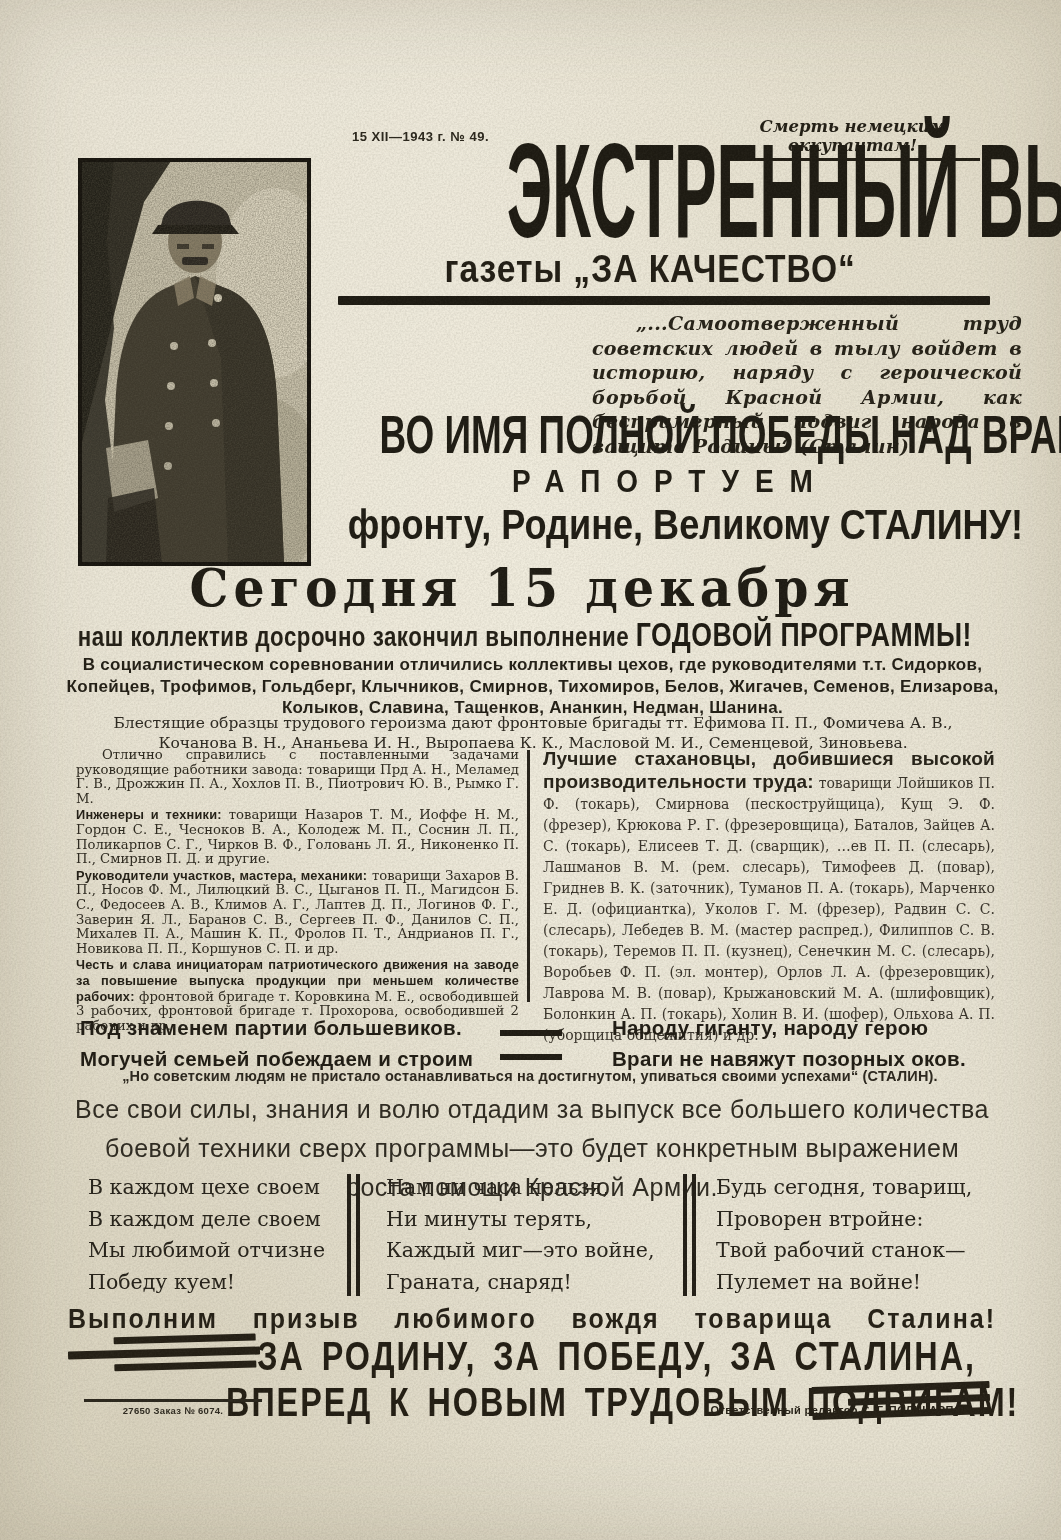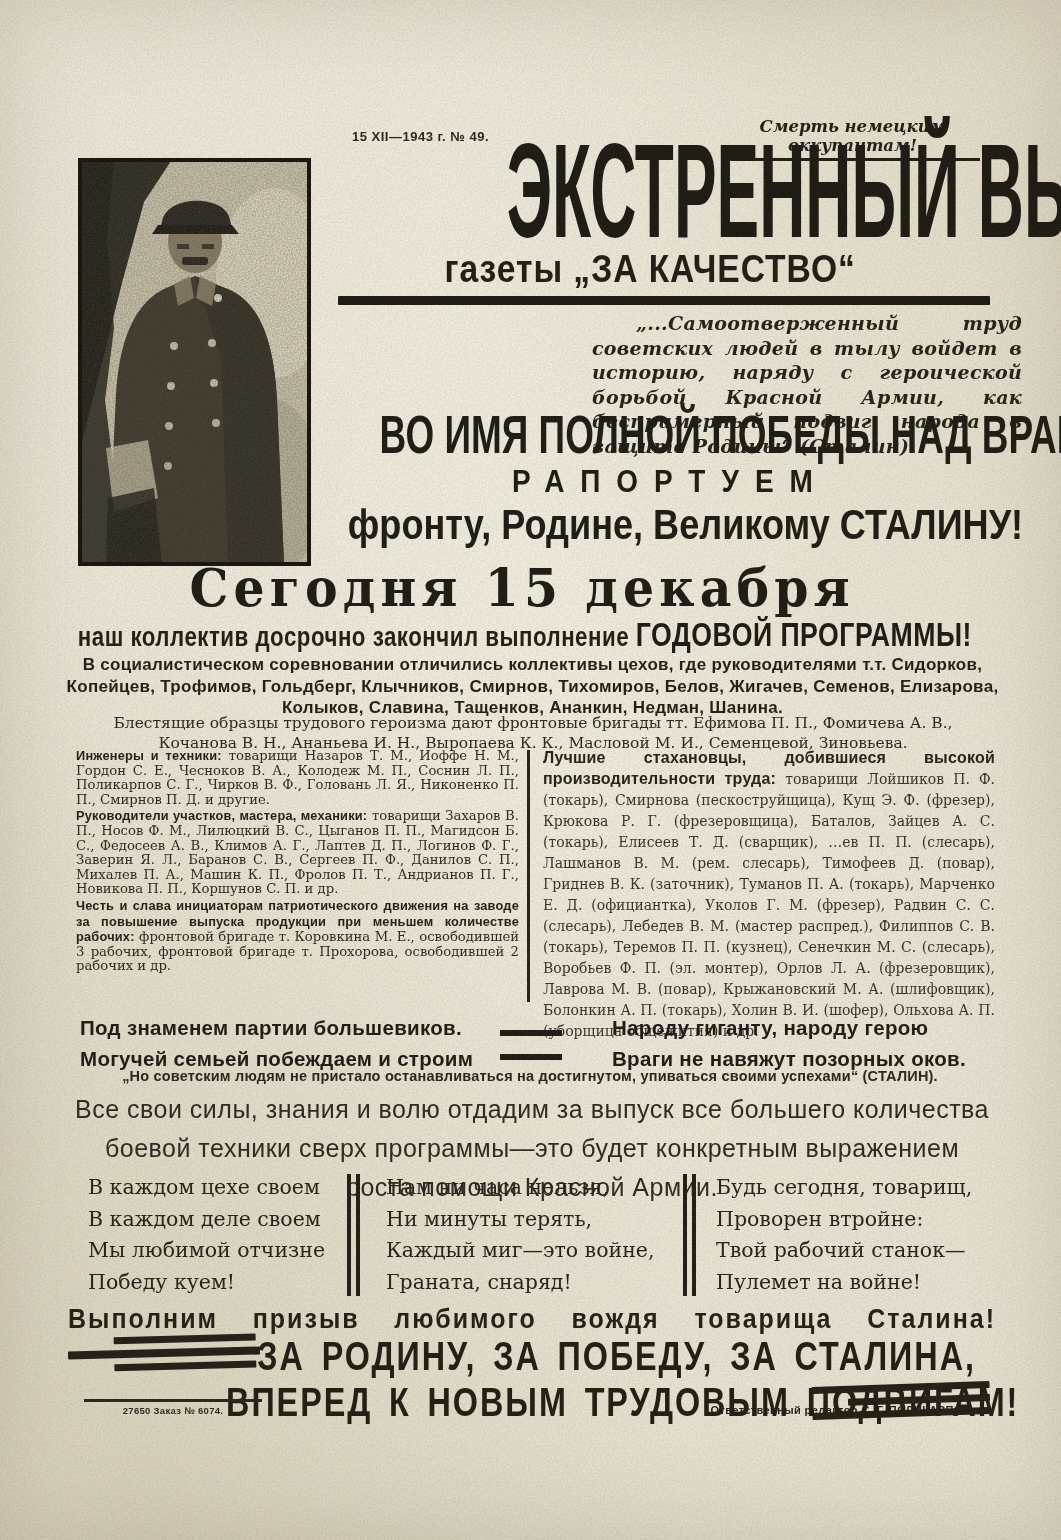--- a/index.html
+++ b/index.html
@@ -63,21 +63,21 @@
 
   
   .col-left{left:76px;top:748px;width:443px;
     font:13.2px "DejaVu Serif",serif;line-height:14.6px;color:#2d291f;text-align:justify;}
   .col-left p{margin:0 0 1px 0;}
   .col-left .ind{text-indent:26px;}
   .lead-b{font:bold 12.8px "Liberation Sans",sans-serif;letter-spacing:.2px;color:#221e15;}
   .col-divider{left:527px;top:750px;width:3px;height:252px;background:#26221a;}
   .col-right{left:543px;top:748px;width:452px;
     font:14px "DejaVu Serif",serif;line-height:21px;color:#38332a;text-align:justify;}
-  .col-right .lead-b{font-size:16px;color:#262218;}
+  .col-right .lead-b{font-size:19px;color:#262218;}
 
   
   .sp-left{left:80px;top:1012px;width:410px;font:bold 20.5px "Liberation Sans",sans-serif;
     line-height:31px;color:#1f1b13;letter-spacing:.3px;}
   .sp-dash1{left:500px;top:1030px;width:62px;height:6px;background:#1f1b13;}
   .sp-dash2{left:500px;top:1054px;width:62px;height:6px;background:#1f1b13;}
   .sp-right{left:612px;top:1012px;width:400px;font:bold 20.5px "Liberation Sans",sans-serif;
     line-height:31px;color:#1f1b13;letter-spacing:.3px;}
 
   .quote2{left:40px;top:1068px;width:980px;text-align:center;
@@ -180,20 +180,21 @@
   <div class="abs h-address"><span>фронту, Родине, Великому СТАЛИНУ!</span></div>
   <div class="abs h-date"><span>Сегодня 15 декабря</span></div>
   <div class="abs h-program">
     <span class="wrap"><span class="pfx">наш коллектив досрочно закончил выполнение </span><span class="emp">ГОДОВОЙ ПРОГРАММЫ!</span></span>
   </div>
 
   <div class="abs lead-brigades">Блестящие образцы трудового героизма дают фронтовые бригады тт. Ефимова П. П., Фомичева А. В., Кочанова В. Н., Ананьева И. Н., Выропаева К. К., Масловой М. И., Семенцевой, Зиновьева.</div>
   <div class="abs lead-social">В социалистическом соревновании отличились коллективы цехов, где руководителями т.т. Сидорков, Копейцев, Трофимов, Гольдберг, Клычников, Смирнов, Тихомиров, Белов, Жигачев, Семенов, Елизарова, Колыков, Славина, Тащенков, Ананкин, Недман, Шанина.</div>
 
   <div class="abs col-left">
+    <p class="ind">Отлично справились с поставленными задачами руководящие работники завода: товарищи Прд А. Н., Меламед Г. В., Дрожжин П. А., Хохлов П. В., Пиотрович Ю. В., Рымко Г. М.</p>
     <p><span class="lead-b">Инженеры и техники:</span><span> товарищи Назаров Т. М., Иоффе Н. М., Гордон С. Е., Чесноков В. А., Колодеж М. П., Соснин Л. П., Поликарпов С. Г., Чирков В. Ф., Головань Л. Я., Никоненко П. П., Смирнов П. Д. и другие.</span></p>
     <p><span class="lead-b">Руководители участков, мастера, механики:</span><span> товарищи Захаров В. П., Носов Ф. М., Лилюцкий В. С., Цыганов П. П., Магидсон Б. С., Федосеев А. В., Климов А. Г., Лаптев Д. П., Логинов Ф. Г., Заверин Я. Л., Баранов С. В., Сергеев П. Ф., Данилов С. П., Михалев П. А., Машин К. П., Фролов П. Т., Андрианов П. Г., Новикова П. П., Коршунов С. П. и др.</span></p>
     <p><span class="lead-b">Честь и слава инициаторам патриотического движения на заводе за повышение выпуска продукции при меньшем количестве рабочих:</span><span> фронтовой бригаде т. Коровкина М. Е., освободившей 3 рабочих, фронтовой бригаде т. Прохорова, освободившей 2 рабочих и др.</span></p>
   </div>
   <div class="abs col-divider"></div>
   <div class="abs col-right">
     <p style="margin:0"><span class="lead-b">Лучшие стахановцы, добившиеся высокой производительности труда:</span><span> товарищи Лойшиков П. Ф. (токарь), Смирнова (пескоструйщица), Кущ Э. Ф. (фрезер), Крюкова Р. Г. (фрезеровщица), Баталов, Зайцев А. С. (токарь), Елисеев Т. Д. (сварщик), …ев П. П. (слесарь), Лашманов В. М. (рем. слесарь), Тимофеев Д. (повар), Гриднев В. К. (заточник), Туманов П. А. (токарь), Марченко Е. Д. (официантка), Уколов Г. М. (фрезер), Радвин С. С. (слесарь), Лебедев В. М. (мастер распред.), Филиппов С. В. (токарь), Теремов П. П. (кузнец), Сенечкин М. С. (слесарь), Воробьев Ф. П. (эл. монтер), Орлов Л. А. (фрезеровщик), Лаврова М. В. (повар), Крыжановский М. А. (шлифовщик), Болонкин А. П. (токарь), Холин В. И. (шофер), Ольхова А. П. (уборщица общежития) и др.</span></p>
   </div>
 
   <div class="abs sp-left">

